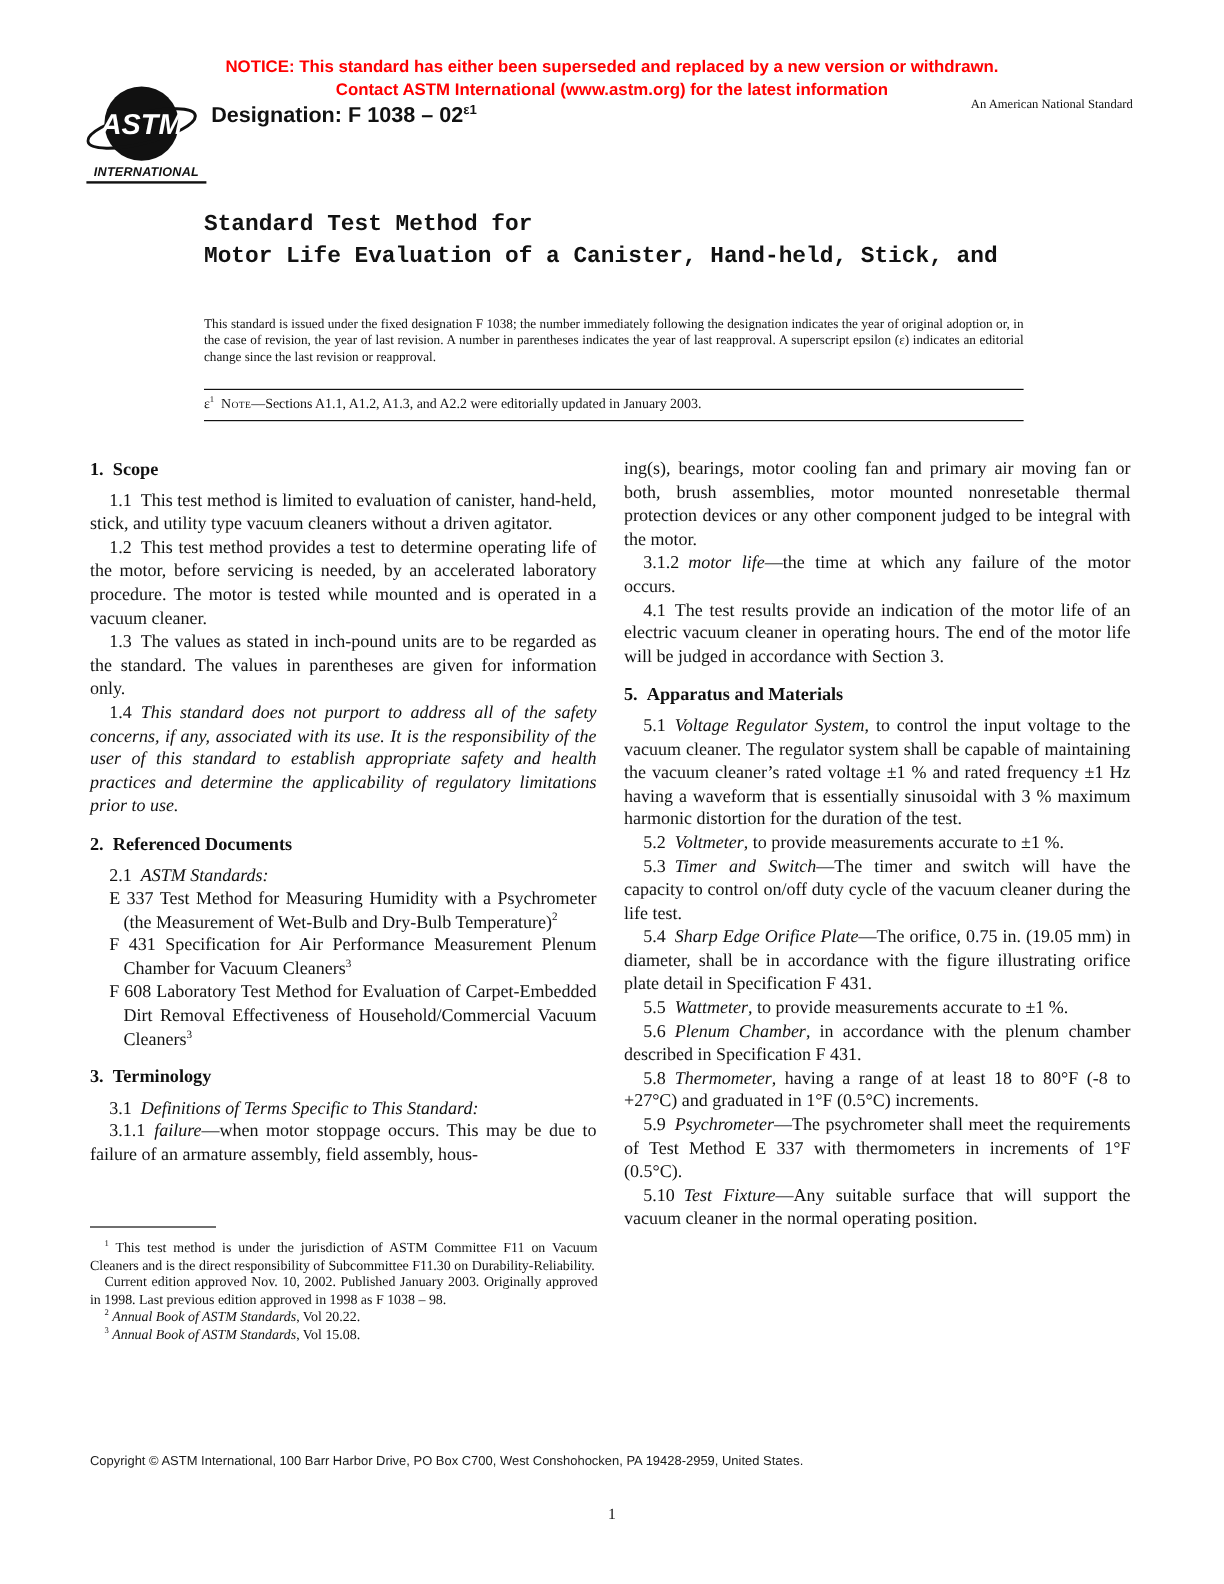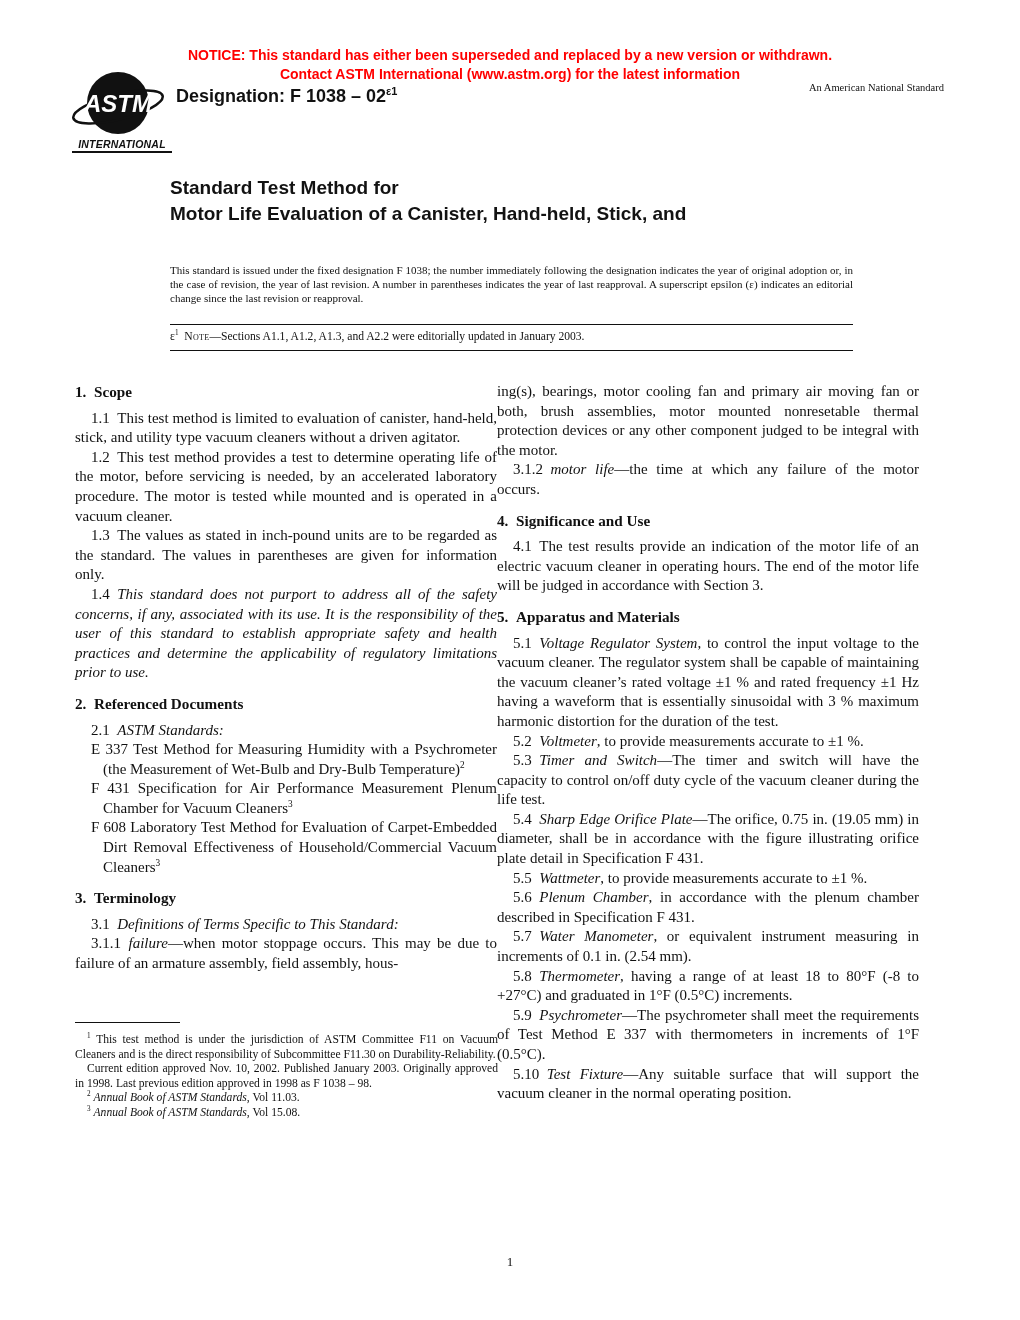--- a/index.html
+++ b/index.html
@@ -29,38 +29,38 @@
   .designation {
     position:absolute; left:176px; top:86px;
     font-family:"Liberation Sans", sans-serif; font-weight:bold; font-size:18px;
   }
   .designation sup { font-size:11px; vertical-align:super; line-height:0; }
 
   .ans { position:absolute; right:76px; top:82px; font-size:10.5px; text-align:right; }
 
   .title-block {
     position:absolute; left:170px; top:175px;
-    font-family:Liberation Sans, sans-serif; font-weight:bold;
+    font-family:Liberation Mono, monospace; font-weight:bold;
     font-size:19px; line-height:25.5px; color:#121212;
   }
   .title-block sup { font-size:12px; vertical-align:super; line-height:0; }
 
   .issuance {
     position:absolute; left:170px; top:263px; width:683px;
     font-size:11px; line-height:14.2px; text-align:justify;
   }
 
   .note-box {
     position:absolute; left:170px; top:324px; width:683px;
     border-top:1px solid #111; border-bottom:1px solid #111;
     padding:5px 0 7px; font-size:11.6px;
   }
   .sc { font-variant:small-caps; letter-spacing:0.3px; }
 
-  .columns { position:absolute; left:75px; top:382px; width:868px; display:flex; }
+  .columns { position:absolute; left:75px; top:382px; width:868px; display:flex; gap:23px; }
   .col { flex:0 0 422px; width:422px; font-size:15px; line-height:19.6px; text-align:justify; }
   .col > :first-child { margin-top:0; }
 
   .sec-heading { font-size:15.2px; font-weight:bold; margin:11px 0 7px; text-align:left; }
   .para { text-indent:16px; }
   .para.noindent { text-indent:0; }
   .para.ref { text-indent:-12px; padding-left:28px; }
 
   .it { font-style:italic; }
   sup { font-size:62%; vertical-align:super; line-height:0; }
@@ -121,42 +121,41 @@
         <p class="para ref"><span>E 337 Test Method for Measuring Humidity with a Psychrometer (the Measurement of Wet-Bulb and Dry-Bulb Temperature)</span><sup>2</sup></p>
         <p class="para ref"><span>F 431 Specification for Air Performance Measurement Plenum Chamber for Vacuum Cleaners</span><sup>3</sup></p>
         <p class="para ref"><span>F 608 Laboratory Test Method for Evaluation of Carpet-Embedded Dirt Removal Effectiveness of Household/Commercial Vacuum Cleaners</span><sup>3</sup></p>
         <h2 class="sec-heading"><span>3. Terminology</span></h2>
         <p class="para"><span>3.1 </span><span class="it">Definitions of Terms Specific to This Standard:</span></p>
         <p class="para"><span>3.1.1 </span><span class="it">failure</span><span>—when motor stoppage occurs. This may be due to failure of an armature assembly, field assembly, hous-</span></p>
       </div>
     <div class="col">
         <p class="para noindent"><span>ing(s), bearings, motor cooling fan and primary air moving fan or both, brush assemblies, motor mounted nonresetable thermal protection devices or any other component judged to be integral with the motor.</span></p>
         <p class="para"><span>3.1.2 </span><span class="it">motor life</span><span>—the time at which any failure of the motor occurs.</span></p>
-        <h2 class="sec-heading"><span>4. Significance and Use</span></h2>
         <p class="para"><span>4.1 The test results provide an indication of the motor life of an electric vacuum cleaner in operating hours. The end of the motor life will be judged in accordance with Section 3.</span></p>
         <h2 class="sec-heading"><span>5. Apparatus and Materials</span></h2>
         <p class="para"><span>5.1 </span><span class="it">Voltage Regulator System</span><span>, to control the input voltage to the vacuum cleaner. The regulator system shall be capable of maintaining the vacuum cleaner’s rated voltage ±1 % and rated frequency ±1 Hz having a waveform that is essentially sinusoidal with 3 % maximum harmonic distortion for the duration of the test.</span></p>
         <p class="para"><span>5.2 </span><span class="it">Voltmeter</span><span>, to provide measurements accurate to ±1 %.</span></p>
         <p class="para"><span>5.3 </span><span class="it">Timer and Switch</span><span>—The timer and switch will have the capacity to control on/off duty cycle of the vacuum cleaner during the life test.</span></p>
         <p class="para"><span>5.4 </span><span class="it">Sharp Edge Orifice Plate</span><span>—The orifice, 0.75 in. (19.05 mm) in diameter, shall be in accordance with the figure illustrating orifice plate detail in Specification F 431.</span></p>
         <p class="para"><span>5.5 </span><span class="it">Wattmeter</span><span>, to provide measurements accurate to ±1 %.</span></p>
         <p class="para"><span>5.6 </span><span class="it">Plenum Chamber</span><span>, in accordance with the plenum chamber described in Specification F 431.</span></p>
-        <p class="para"><span>5.7 </span><span class="it">Water Manometer</span><span>, or equivalent instrument measuring in increments of 0.1 in. (2.54 mm).</span></p>
         <p class="para"><span>5.8 </span><span class="it">Thermometer</span><span>, having a range of at least 18 to 80°F (-8 to +27°C) and graduated in 1°F (0.5°C) increments.</span></p>
         <p class="para"><span>5.9 </span><span class="it">Psychrometer</span><span>—The psychrometer shall meet the requirements of Test Method E 337 with thermometers in increments of 1°F (0.5°C).</span></p>
         <p class="para"><span>5.10 </span><span class="it">Test Fixture</span><span>—Any suitable surface that will support the vacuum cleaner in the normal operating position.</span></p>
       </div>
   </div>
 
   <div class="footnote-block">
     <div class="footnote-rule"></div>
     <div>
         <p class="para"><sup>1</sup><span> This test method is under the jurisdiction of ASTM Committee F11 on Vacuum Cleaners and is the direct responsibility of Subcommittee F11.30 on Durability-Reliability.</span></p>
         <p class="para"><span>Current edition approved Nov. 10, 2002. Published January 2003. Originally approved in 1998. Last previous edition approved in 1998 as F 1038 – 98.</span></p>
-        <p class="para"><sup>2</sup><span> </span><span class="it">Annual Book of ASTM Standards</span><span>, Vol 11.03.</span></p>
+        <p class="para"><sup>2</sup><span> </span><span class="it">Annual Book of ASTM Standards</span><span>, Vol 20.22.</span></p>
         <p class="para"><sup>3</sup><span> </span><span class="it">Annual Book of ASTM Standards</span><span>, Vol 15.08.</span></p>
       </div>
   </div>
 
+  <div class="copyright">Copyright © ASTM International, 100 Barr Harbor Drive, PO Box C700, West Conshohocken, PA 19428-2959, United States.</div>
 
   <div class="page-num">1</div>
 
 </div>
 
 </body></html>

